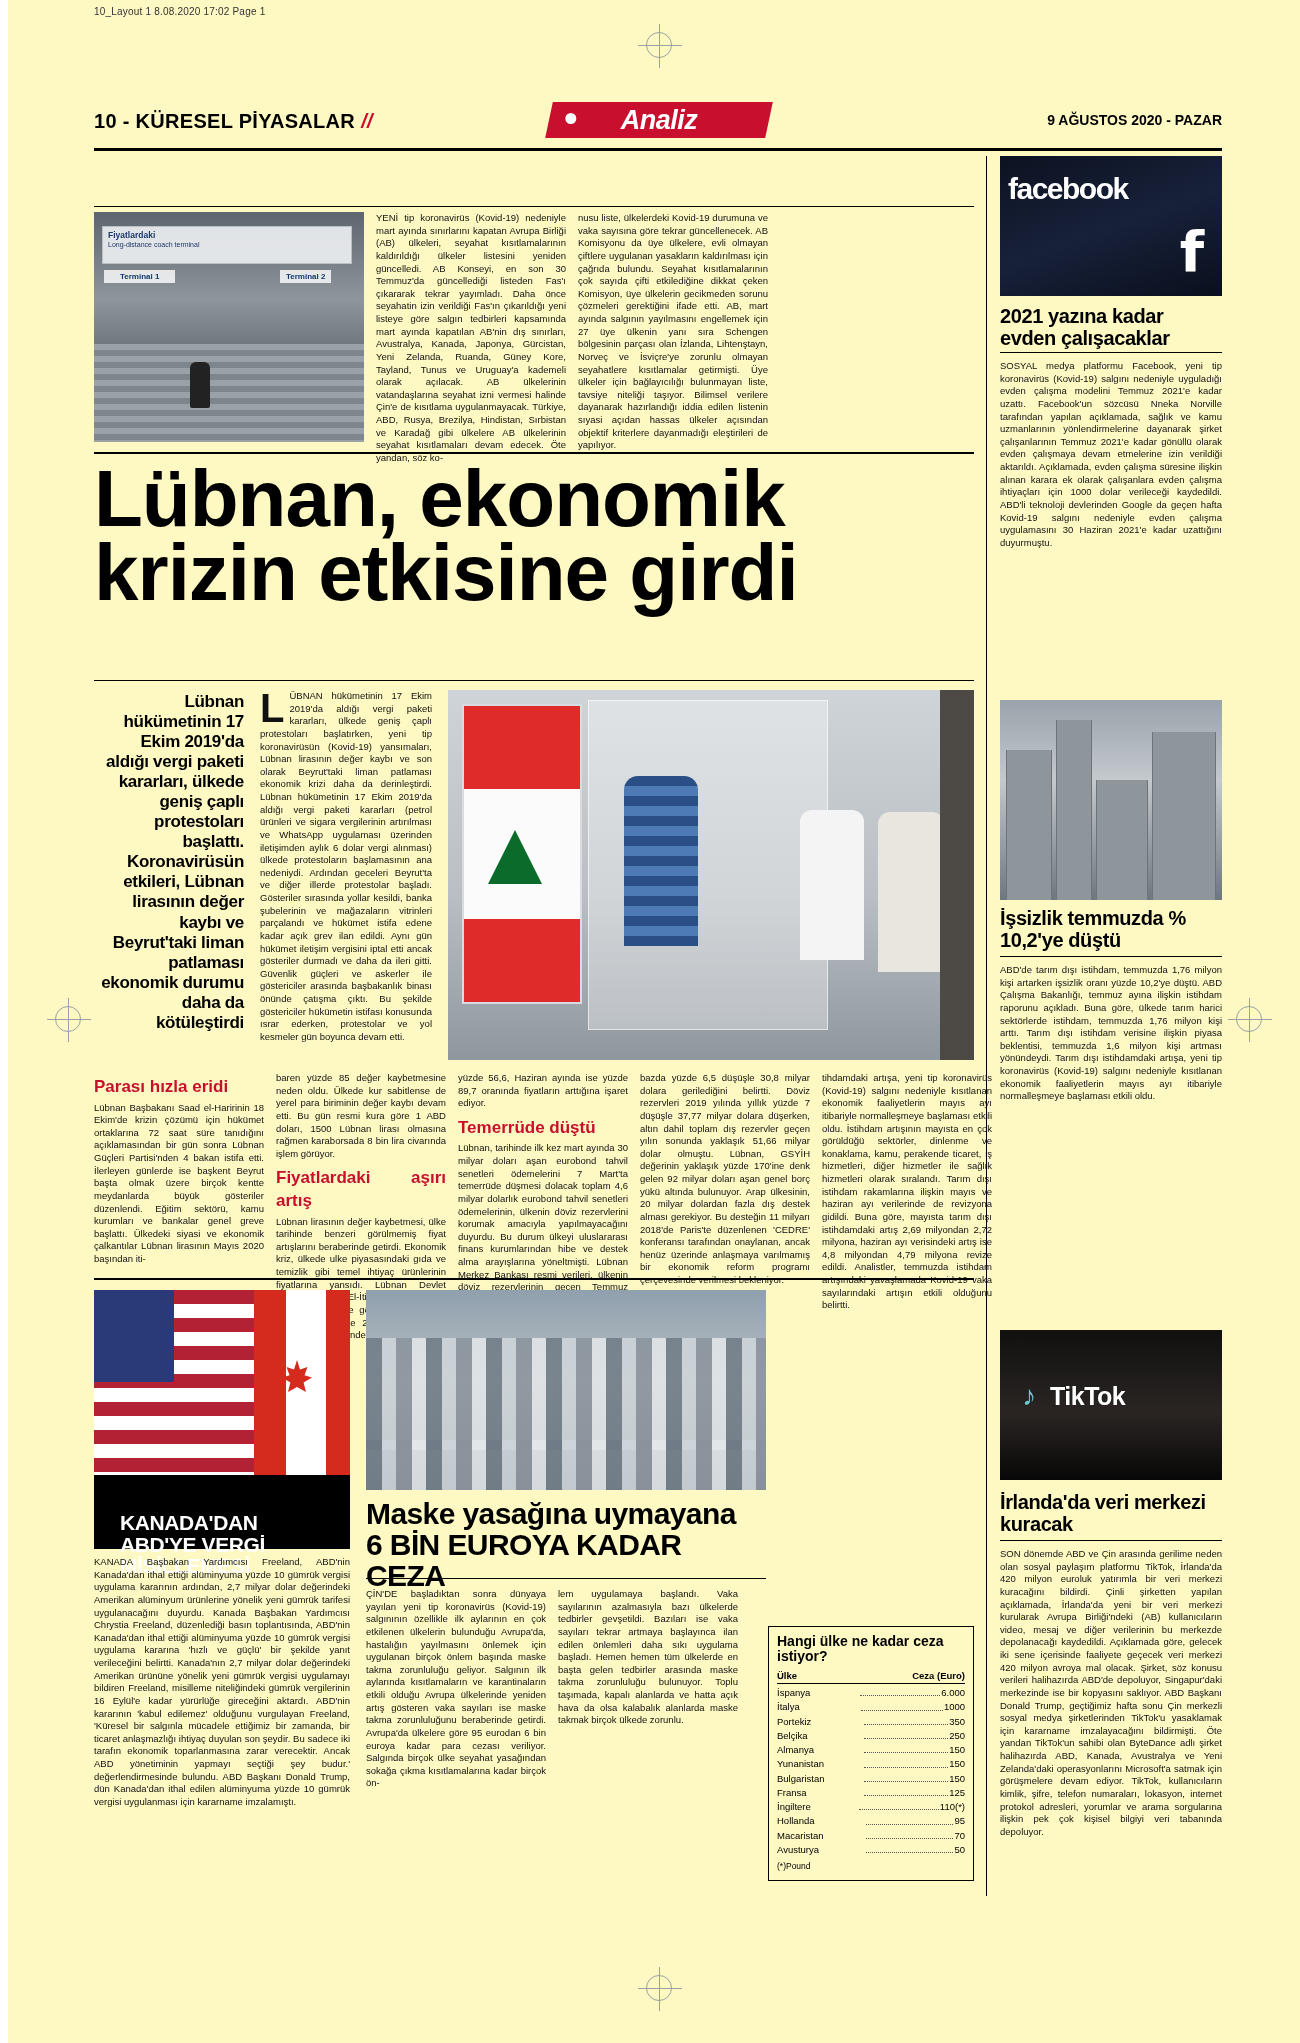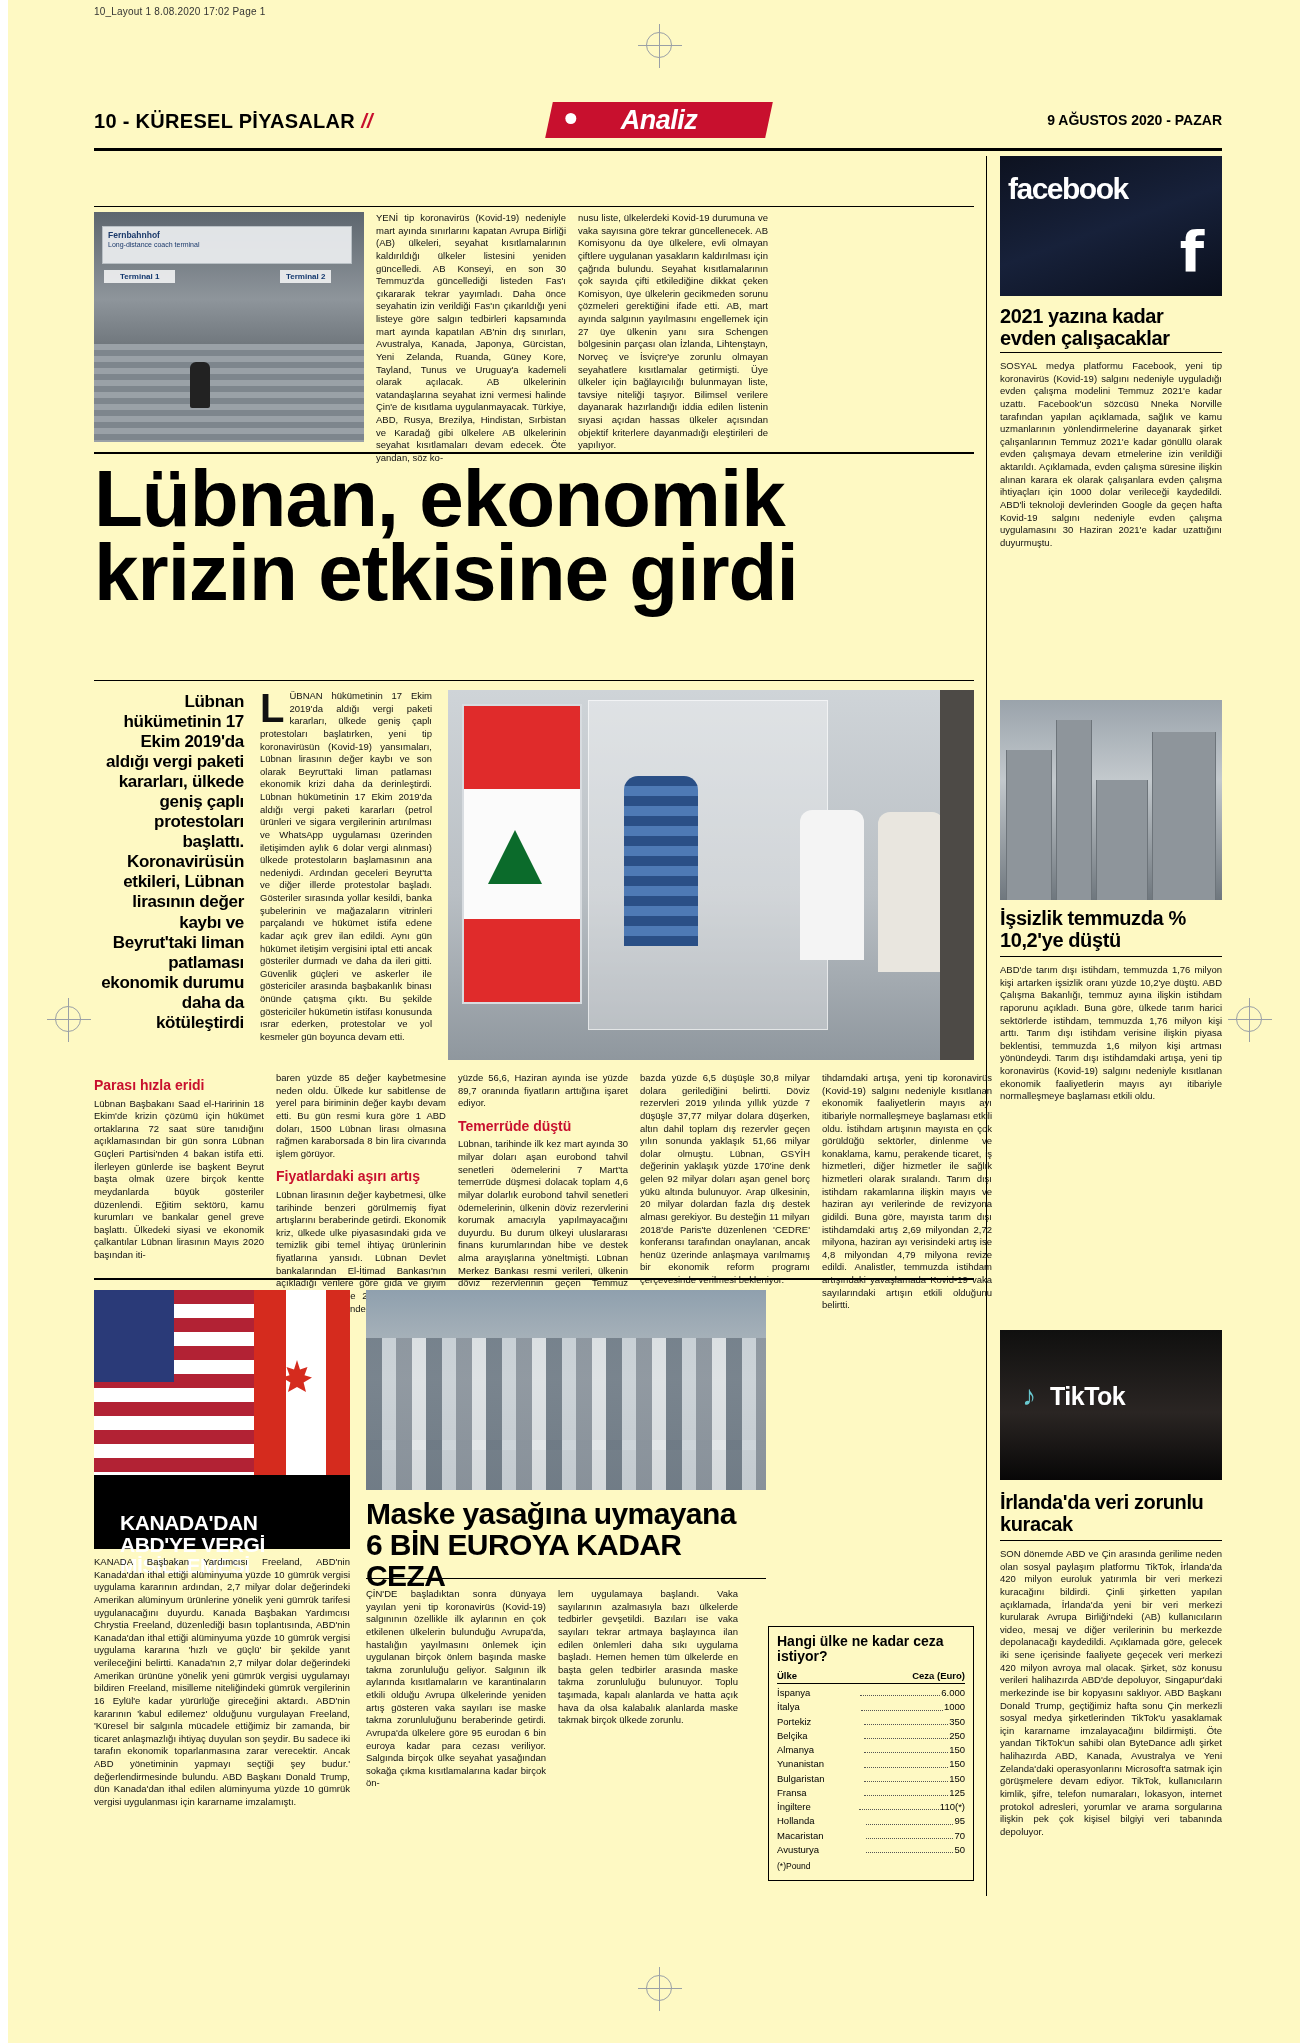--- a/index.html
+++ b/index.html
@@ -93,21 +93,21 @@
   .body-col {
     font-size: 9.5px;
     line-height: 1.33;
     text-align: justify;
     color: #111;
   }
   .body-col p { margin: 0 0 7px 0; }
   .sub-red {
     color: #c8102e;
     font-weight: bold;
-    font-size: 14px;
+    font-size: 17px;
     margin: 4px 0 3px 0;
   }
   .photo {
     background: #8c949c;
     position: relative;
     overflow: hidden;
   }
 
   
   .eu-head {
@@ -333,21 +333,21 @@
       <span>Analiz</span>
     </div>
     <div class="dateline">9 AĞUSTOS 2020 - PAZAR</div>
   </div>
   <div class="rule-top"></div>
 
   <div class="eu-rule"></div>
 
   <div class="eu-photo photo">
     <div class="sign">
-      <b>Fernbahnhof</b><br>
+      <b>Fiyatlardaki</b><br>
       <span>Long-distance coach terminal</span>
     </div>
     <div class="t1">Terminal 1</div>
     <div class="t2">Terminal 2</div>
     <div class="stairs"></div>
     <div class="person"></div>
   </div>
 
   <div class="eu-col eu-c1 body-col">
     <p>YENİ tip koronavirüs (Kovid-19) nedeniyle mart ayında sınırlarını kapatan Avrupa Birliği (AB) ülkeleri, seyahat kısıtlamalarının kaldırıldığı ülkeler listesini yeniden güncelledi. AB Konseyi, en son 30 Temmuz'da güncellediği listeden Fas'ı çıkararak tekrar yayımladı. Daha önce seyahatin izin verildiği Fas'ın çıkarıldığı yeni listeye göre salgın tedbirleri kapsamında mart ayında kapatılan AB'nin dış sınırları, Avustralya, Kanada, Japonya, Gürcistan, Yeni Zelanda, Ruanda, Güney Kore, Tayland, Tunus ve Uruguay'a kademeli olarak açılacak. AB ülkelerinin vatandaşlarına seyahat izni vermesi halinde Çin'e de kısıtlama uygulanmayacak. Türkiye, ABD, Rusya, Brezilya, Hindistan, Sırbistan ve Karadağ gibi ülkelere AB ülkelerinin seyahat kısıtlamaları devam edecek. Öte yandan, söz ko-</p>
@@ -533,20 +533,20 @@
   <div class="rail-rule" style="top:956px"></div>
   <div class="rail-block body-col" style="top:964px">
     <p>ABD'de tarım dışı istihdam, temmuzda 1,76 milyon kişi artarken işsizlik oranı yüzde 10,2'ye düştü. ABD Çalışma Bakanlığı, temmuz ayına ilişkin istihdam raporunu açıkladı. Buna göre, ülkede tarım harici sektörlerde istihdam, temmuzda 1,76 milyon kişi arttı. Tarım dışı istihdam verisine ilişkin piyasa beklentisi, temmuzda 1,6 milyon kişi artması yönündeydi. Tarım dışı istihdamdaki artışa, yeni tip koronavirüs (Kovid-19) salgını nedeniyle kısıtlanan ekonomik faaliyetlerin mayıs ayı itibariyle normalleşmeye başlaması etkili oldu.</p>
   </div>
 
   <div class="tiktok-photo photo">
     <div class="note">♪</div>
     <div class="tt">TikTok</div>
   </div>
   <div class="rail-block" style="top:1492px">
-    <h2 class="rail-h">İrlanda'da veri zorunlu kuracak</h2>
+    <h2 class="rail-h">İrlanda'da veri merkezi kuracak</h2>
   </div>
   <div class="rail-rule" style="top:1540px"></div>
   <div class="rail-block body-col" style="top:1548px">
     <p>SON dönemde ABD ve Çin arasında gerilime neden olan sosyal paylaşım platformu TikTok, İrlanda'da 420 milyon euroluk yatırımla bir veri merkezi kuracağını bildirdi. Çinli şirketten yapılan açıklamada, İrlanda'da yeni bir veri merkezi kurularak Avrupa Birliği'ndeki (AB) kullanıcıların video, mesaj ve diğer verilerinin bu merkezde depolanacağı kaydedildi. Açıklamada göre, gelecek iki sene içerisinde faaliyete geçecek veri merkezi 420 milyon avroya mal olacak. Şirket, söz konusu verileri halihazırda ABD'de depoluyor, Singapur'daki merkezinde ise bir kopyasını saklıyor. ABD Başkanı Donald Trump, geçtiğimiz hafta sonu Çin merkezli sosyal medya şirketlerinden TikTok'u yasaklamak için kararname imzalayacağını bildirmişti. Öte yandan TikTok'un sahibi olan ByteDance adlı şirket halihazırda ABD, Kanada, Avustralya ve Yeni Zelanda'daki operasyonlarını Microsoft'a satmak için görüşmelere devam ediyor. TikTok, kullanıcıların kimlik, şifre, telefon numaraları, lokasyon, internet protokol adresleri, yorumlar ve arama sorgularına ilişkin pek çok kişisel bilgiyi veri tabanında depoluyor.</p>
   </div>
 
 </div>
 
 </body></html>

